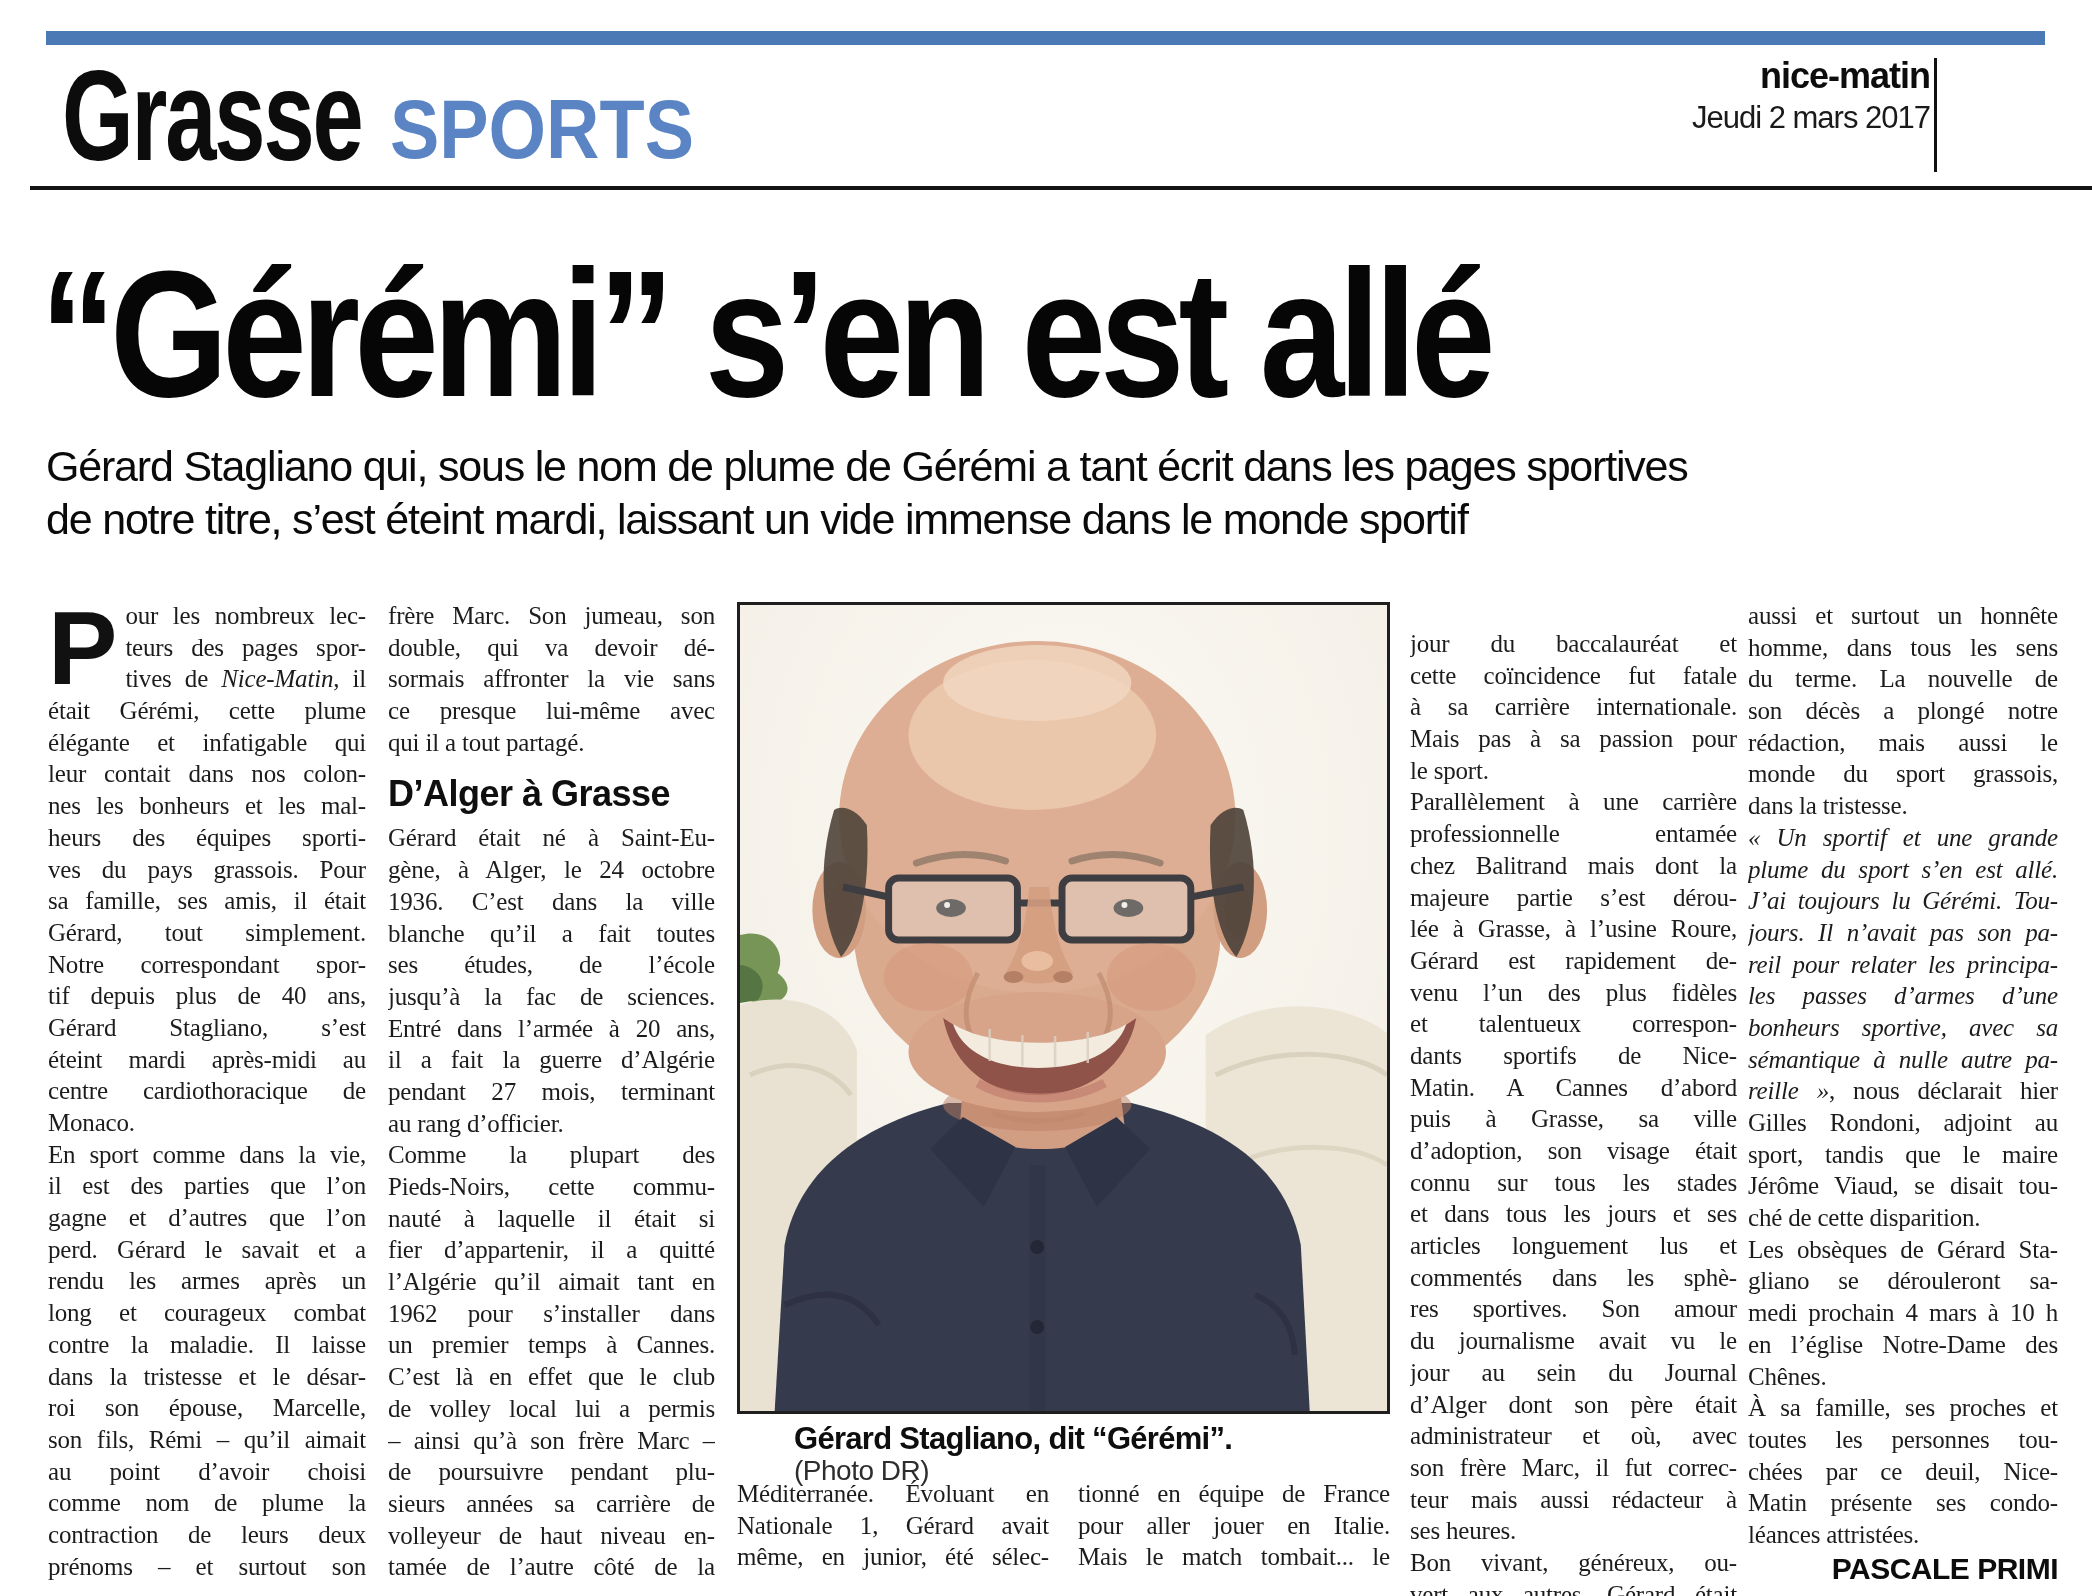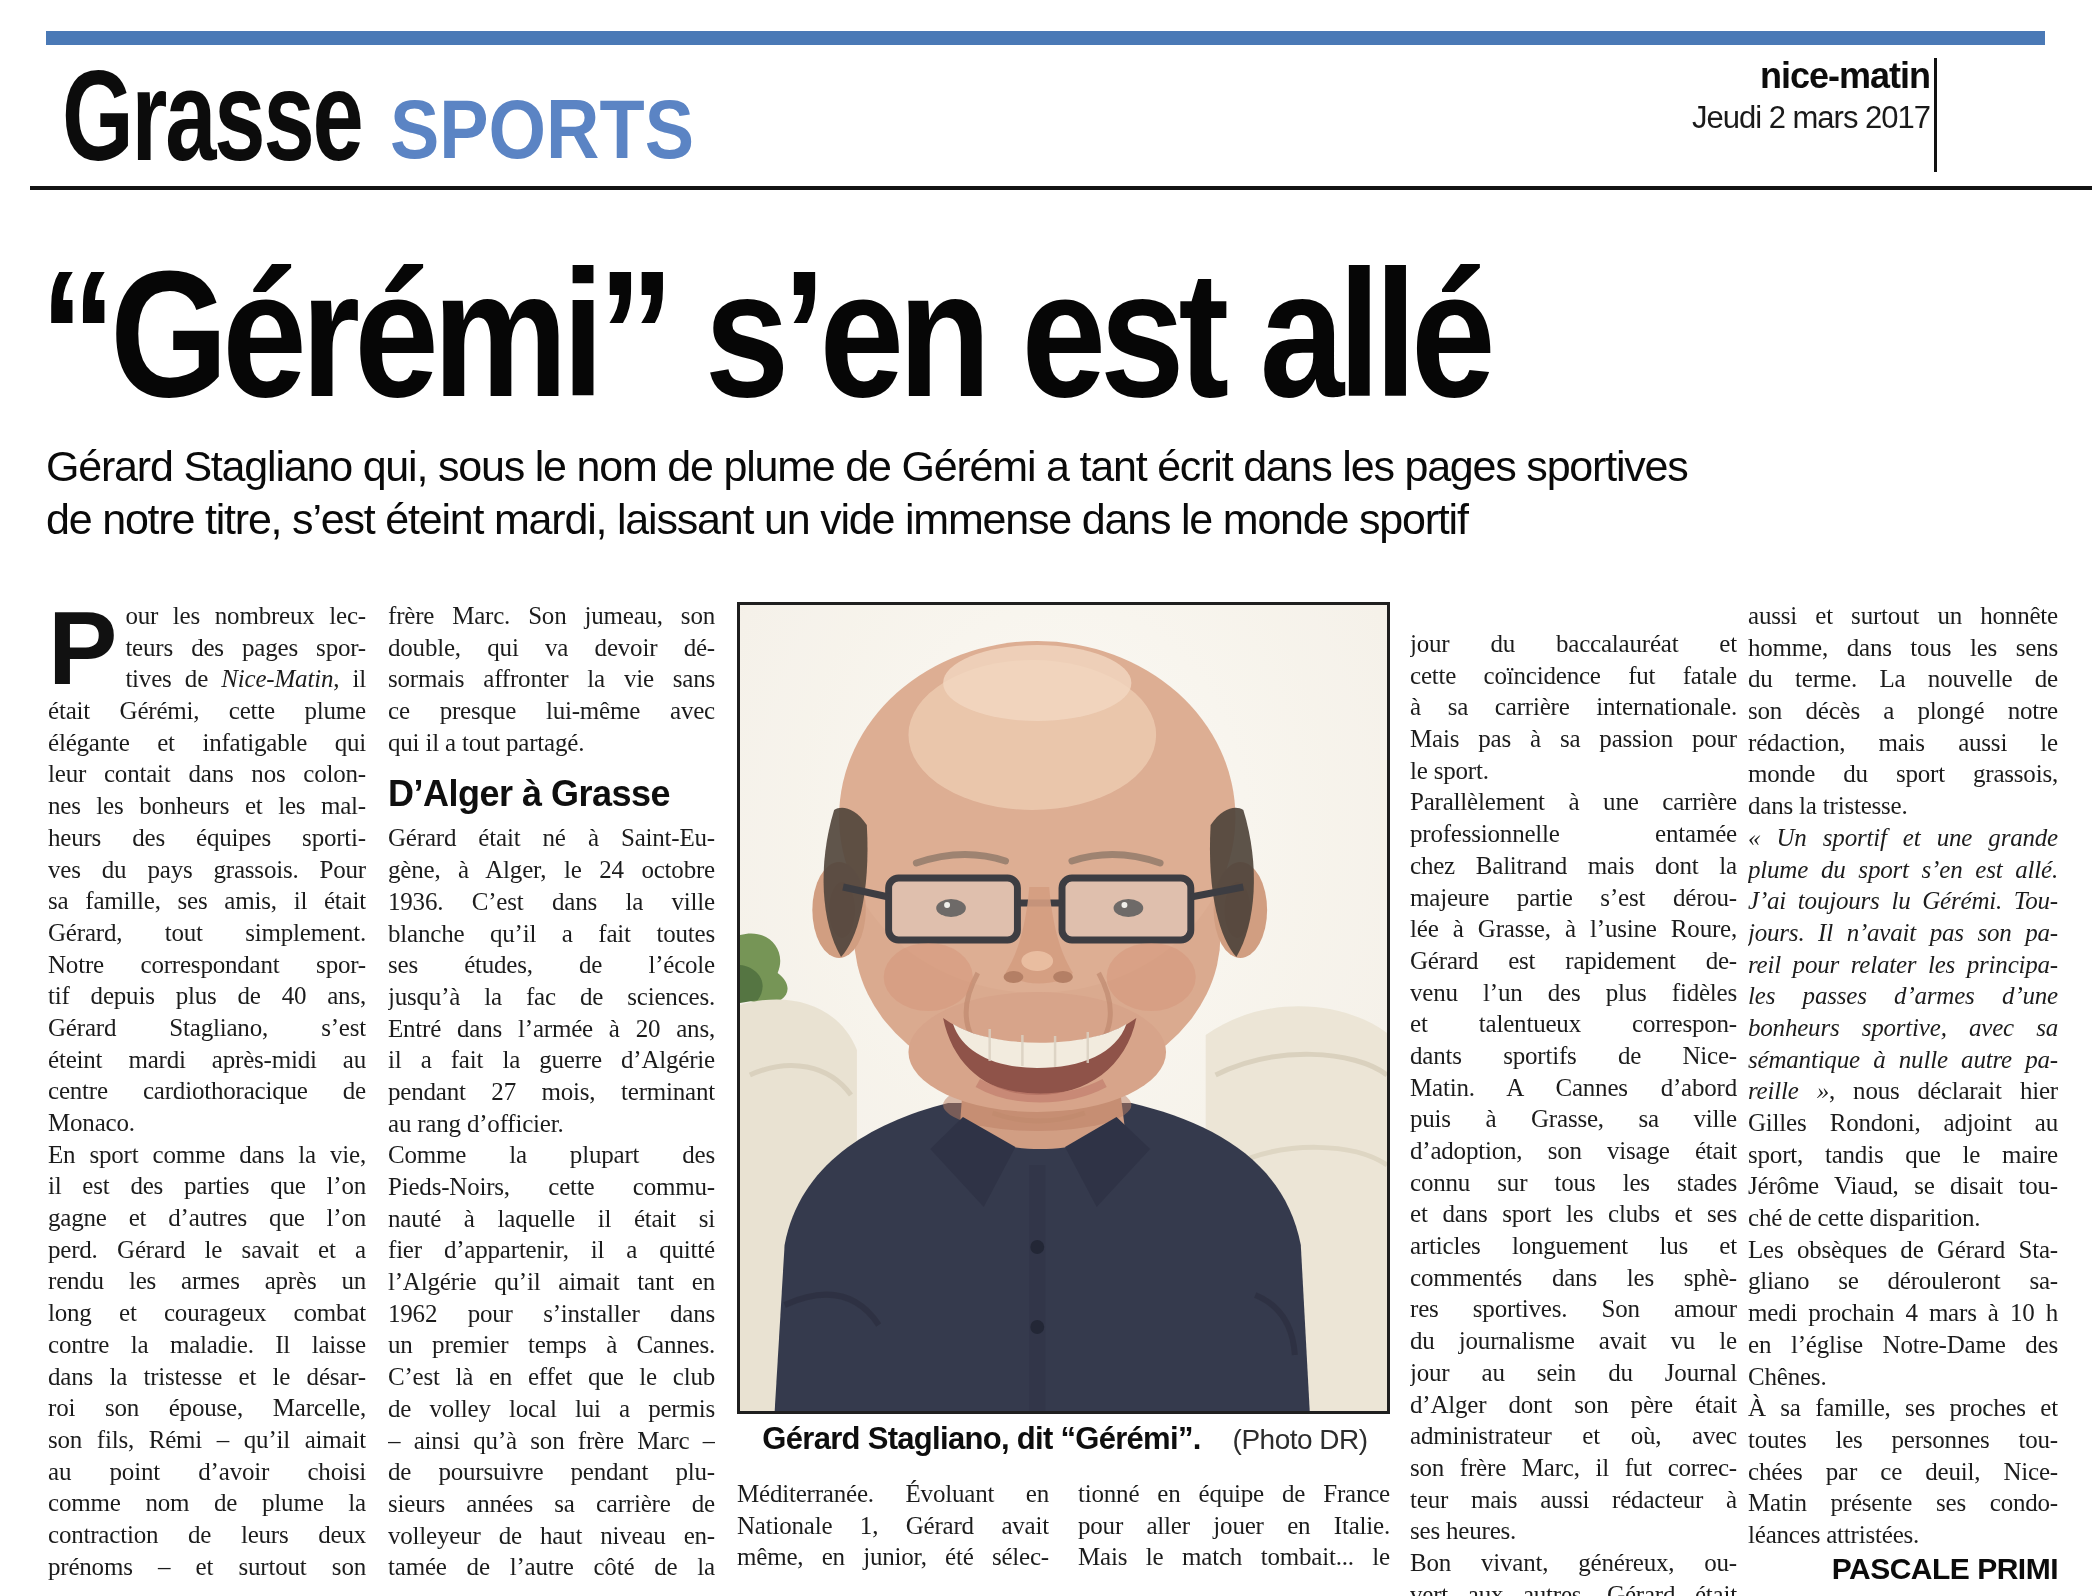--- a/index.html
+++ b/index.html
@@ -35,22 +35,22 @@
   .dropcap{float:left;font:700 104px/93px "Liberation Sans",sans-serif;padding:2px 10px 0 0;
            color:#111;letter-spacing:-2px;}
   .colsub{font:700 36px/36px "Liberation Sans",sans-serif;letter-spacing:-0.5px;color:#0f0f0f;
           padding:18px 0 10px 0;}
   .byline{font:700 30px/32px "Liberation Sans",sans-serif;text-align:right;letter-spacing:-0.5px;
           color:#0c0c0c;margin-top:2px;}
   
   .photo{position:absolute;left:737px;top:602px;width:653px;height:812px;border:3px solid #1f1f1f;
          box-sizing:border-box;background:#f6f3ec;overflow:hidden;}
   .photo svg{display:block;width:100%;height:100%;}
-  .caprow{position:absolute;left:737px;top:1422px;width:656px;display:flex;
-          justify-content:center;align-items:baseline;}
+  .caprow{position:absolute;left:762px;top:1422px;width:656px;display:flex;
+          justify-content:center;align-items:baseline;flex-direction:column;}
   .cap{font:700 31px/1.1 "Liberation Sans",sans-serif;letter-spacing:-0.7px;color:#0e0e0e;}
   .credit{font:400 28px/1.1 "Liberation Sans",sans-serif;letter-spacing:-0.5px;color:#2d2d2d;margin-left:32px;}
   i{font-style:italic;}
 </style>
 </head>
 <body>
 
 <div class="page">
 
   <div class="bluebar"></div>
@@ -147,21 +147,21 @@
       <div class="bl"><span>majeure partie s’est dérou-</span></div>
       <div class="bl"><span>lée à Grasse, à l’usine Roure,</span></div>
       <div class="bl"><span>Gérard est rapidement de-</span></div>
       <div class="bl"><span>venu l’un des plus fidèles</span></div>
       <div class="bl"><span>et talentueux correspon-</span></div>
       <div class="bl"><span>dants sportifs de Nice-</span></div>
       <div class="bl"><span>Matin. A Cannes d’abord</span></div>
       <div class="bl"><span>puis à Grasse, sa ville</span></div>
       <div class="bl"><span>d’adoption, son visage était</span></div>
       <div class="bl"><span>connu sur tous les stades</span></div>
-      <div class="bl"><span>et dans sport les clubs et ses</span></div>
+      <div class="bl"><span>et dans tous les jours et ses</span></div>
       <div class="bl"><span>articles longuement lus et</span></div>
       <div class="bl"><span>commentés dans les sphè-</span></div>
       <div class="bl"><span>res sportives. Son amour</span></div>
       <div class="bl"><span>du journalisme avait vu le</span></div>
       <div class="bl"><span>jour au sein du Journal</span></div>
       <div class="bl"><span>d’Alger dont son père était</span></div>
       <div class="bl"><span>administrateur et où, avec</span></div>
       <div class="bl"><span>son frère Marc, il fut correc-</span></div>
       <div class="bl"><span>teur mais aussi rédacteur à</span></div>
       <div class="bl end"><span>ses heures.</span></div>

